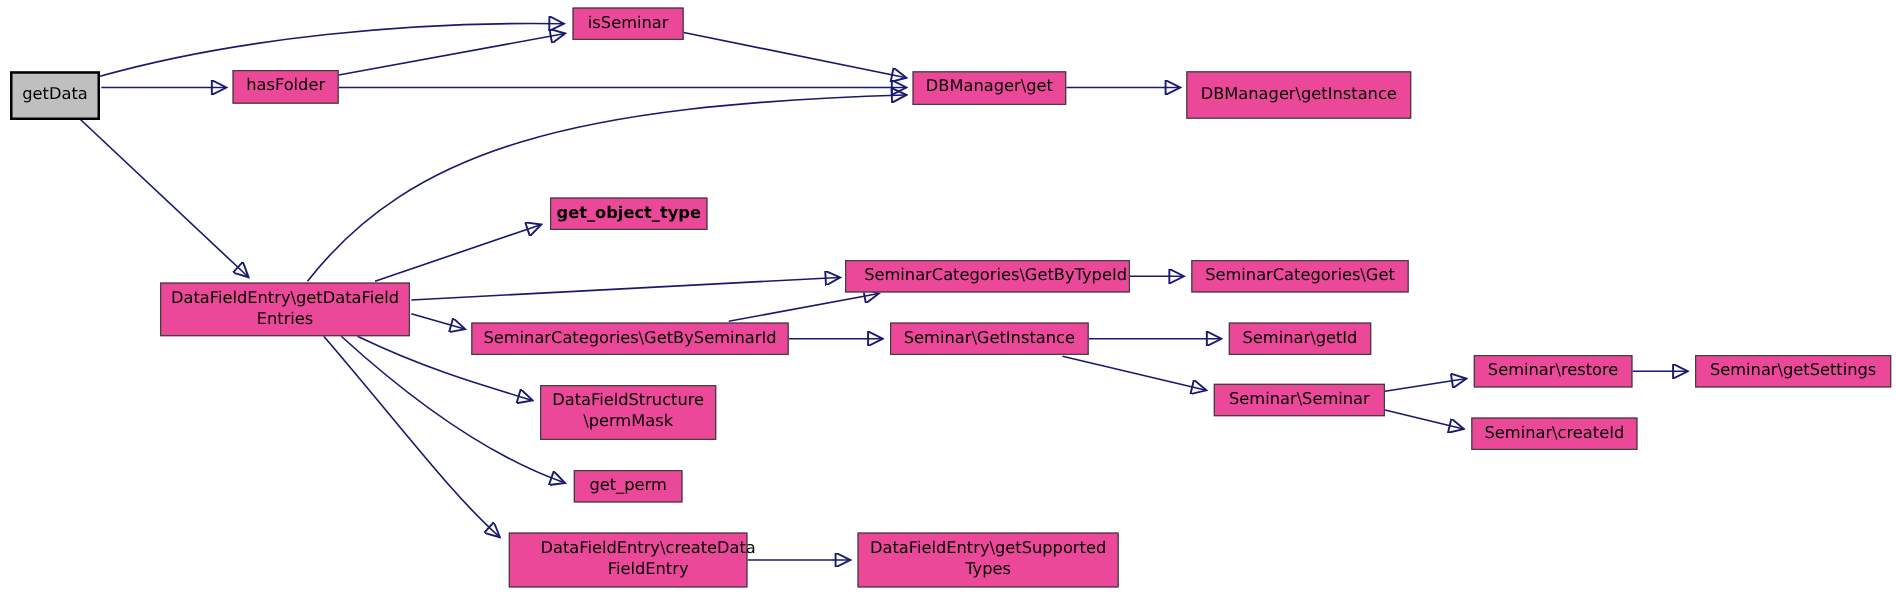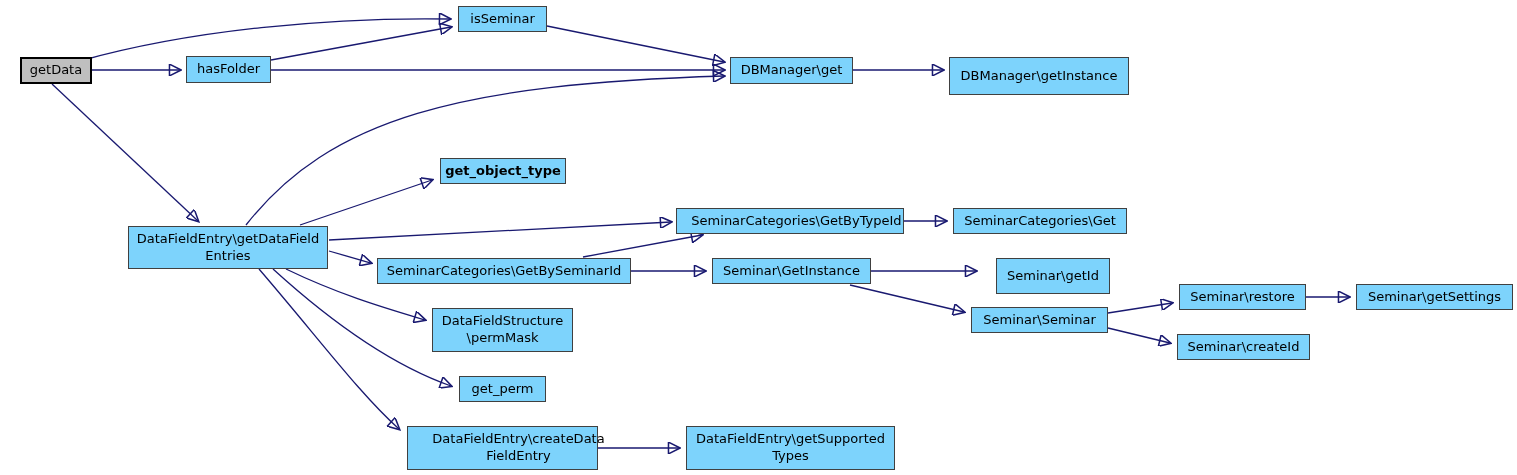--- a/index.html
+++ b/index.html
@@ -8,21 +8,21 @@
     width:1517px;height:475px;
     background:#ffffff;
     font-family:"DejaVu Sans","Liberation Sans",sans-serif;
     overflow:hidden;
   }
   .edges{position:absolute;left:0;top:0;width:1517px;height:475px;}
   .edges path{fill:none;stroke:#191970;stroke-width:1.3px;}
   .node{
     position:absolute;
     box-sizing:border-box;
-    background:#7dd3fc;
+    background:#ec4899;
     border:1px solid #404040;
     color:#000000;
     font-size:13px;
     line-height:1.28;
     display:flex;align-items:center;justify-content:center;
     text-align:center;
     white-space:pre-line;
     cursor:pointer;
   }
   .node--current{
@@ -60,33 +60,33 @@
     <path d="M 631,271 L 705,271" marker-end="url(#arrow)"></path>
     <path d="M 904,221 L 946,221" marker-end="url(#arrow)"></path>
     <path d="M 871,271 L 976,271" marker-end="url(#arrow)"></path>
     <path d="M 850,285 L 964,312" marker-end="url(#arrow)"></path>
     <path d="M 1108,313 L 1172,303" marker-end="url(#arrow)"></path>
     <path d="M 1108,328 L 1170,343" marker-end="url(#arrow)"></path>
     <path d="M 1306,297 L 1349,297" marker-end="url(#arrow)"></path>
     <path d="M 598,448 L 679,448" marker-end="url(#arrow)"></path>
   </svg>
 
-  <div class="node node--current" style="left:8px;   top:57px;  width:72px;  height:27px;margin-left:12px;">getData</div>
+  <div class="node node--current" style="left:8px;   top:57px;  width:72px;  height:39px;">getData</div>
   <div class="node" style="left:186px; top:56px;  width:85px;  height:27px;">hasFolder</div>
   <div class="node" style="left:458px; top:6px;   width:89px;  height:26px;">isSeminar</div>
   <div class="node" style="left:730px; top:57px;  width:123px; height:27px;">DBManager\get</div>
   <div class="node" style="left:949px; top:57px;  width:180px; height:38px;">DBManager\getInstance</div>
   <div class="node" style="left:440px; top:158px; width:126px; height:26px;font-weight:bold;">get_object_type</div>
   <div class="node" style="left:128px; top:226px; width:200px; height:43px;">DataFieldEntry\getDataField
 Entries</div>
   <div class="node" style="left:676px; top:208px; width:228px; height:26px;padding-left:13px;">SeminarCategories\GetByTypeId</div>
   <div class="node" style="left:953px; top:208px; width:174px; height:26px;">SeminarCategories\Get</div>
   <div class="node" style="left:377px; top:258px; width:254px; height:26px;">SeminarCategories\GetBySeminarId</div>
   <div class="node" style="left:712px; top:258px; width:159px; height:26px;">Seminar\GetInstance</div>
-  <div class="node" style="left:983px; top:258px; width:114px; height:36px;margin-left:13px;">Seminar\getId</div>
+  <div class="node" style="left:983px; top:258px; width:114px; height:26px;">Seminar\getId</div>
   <div class="node" style="left:971px; top:307px; width:137px; height:26px;">Seminar\Seminar</div>
   <div class="node" style="left:1179px;top:284px; width:127px; height:26px;">Seminar\restore</div>
   <div class="node" style="left:1356px;top:284px; width:157px; height:26px;">Seminar\getSettings</div>
   <div class="node" style="left:1177px;top:334px; width:133px; height:26px;">Seminar\createId</div>
   <div class="node" style="left:432px; top:308px; width:141px; height:44px;">DataFieldStructure
 \permMask</div>
   <div class="node" style="left:459px; top:376px; width:87px;  height:26px;">get_perm</div>
   <div class="node" style="left:407px; top:426px; width:191px; height:44px;padding-left:32px;">DataFieldEntry\createData
 FieldEntry</div>
   <div class="node" style="left:686px; top:426px; width:209px; height:44px;">DataFieldEntry\getSupported

